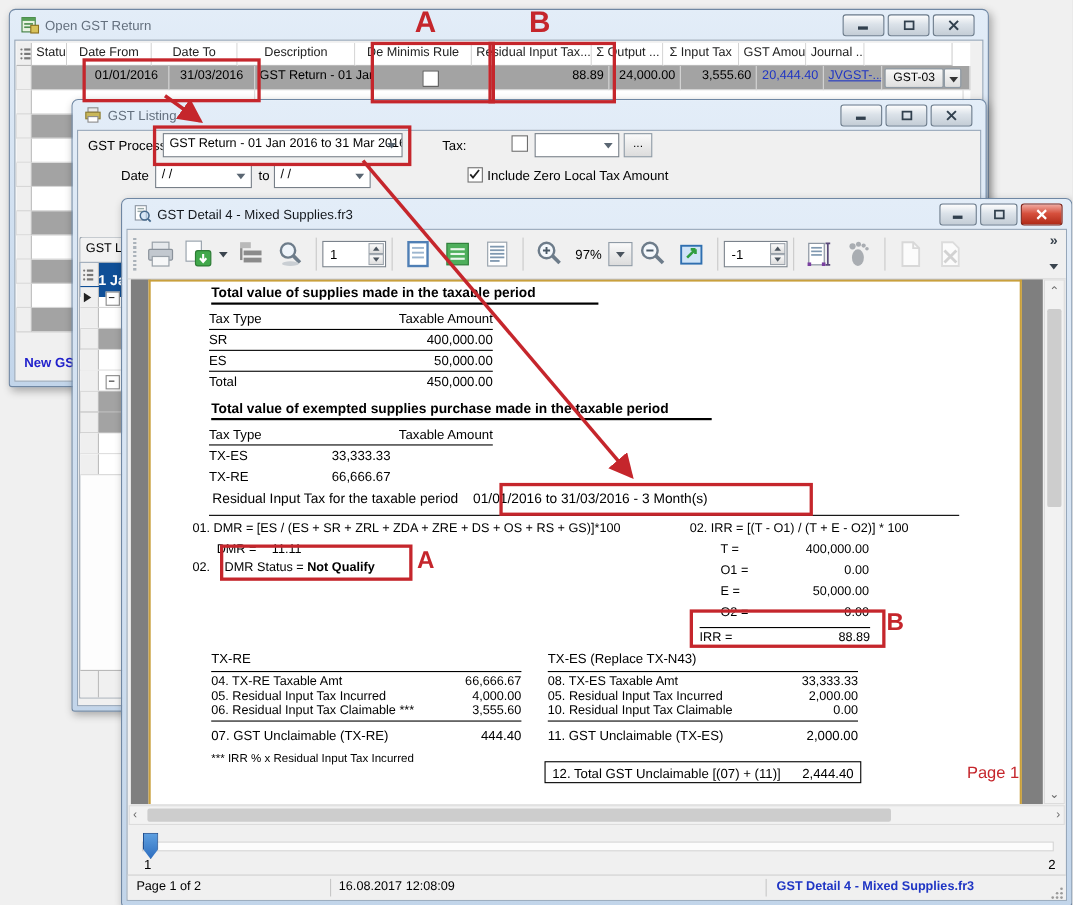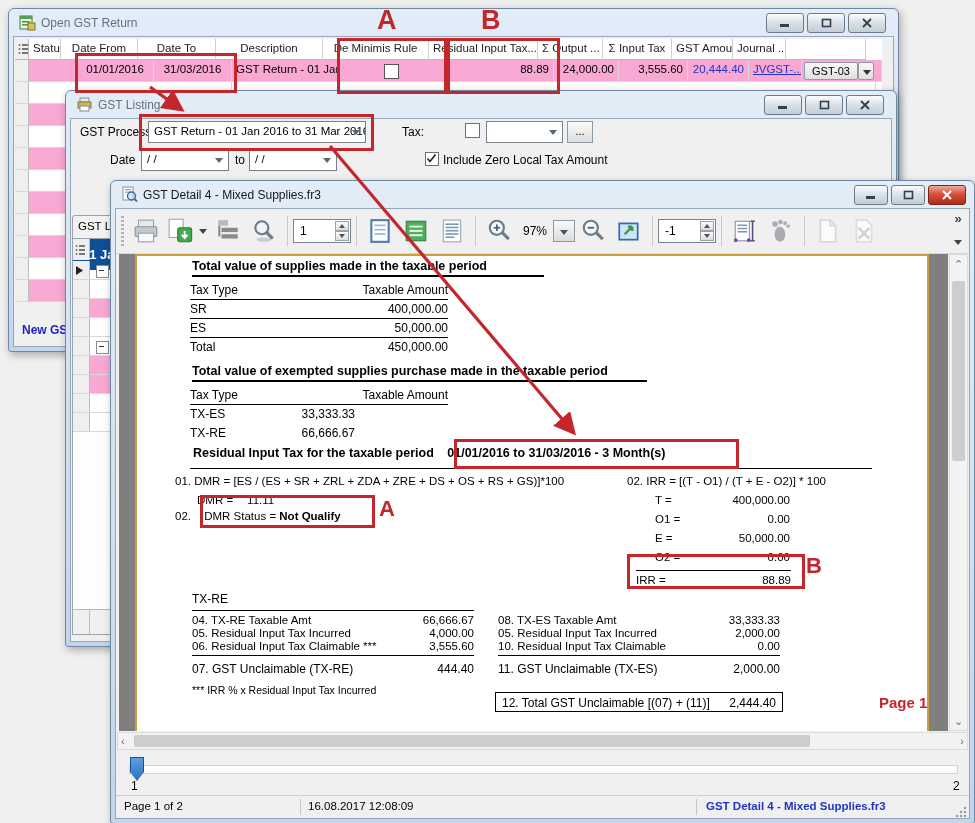--- a/index.html
+++ b/index.html
@@ -24,21 +24,21 @@
   
   .g1row { display:flex; height:22px; }
   .g1row.hdr { height:21px; }
   .g1cell { box-sizing:border-box; border-right:1px solid #d7d7d7; border-bottom:1px solid #d7d7d7;
             padding:3px 4px 0 4px; white-space:nowrap; overflow:hidden; font-size:11.5px; }
   .g1cell.hd { background:#ffffff; text-align:center; color:#222; border-right-color:#cfcfcf; border-bottom-color:#b9b9b9; }
   .g1cell.sel { background:#efefef; border-right-color:#bdbdbd; padding:0; }
   .num { text-align:right; } .ctr { text-align:center; }
   .bluetxt { color:#1f35c4; }
   .linktxt { color:#1f35c4; text-decoration:underline; }
-  .rowgreen { background:#f9a8d4; } .rowwhite { background:#ffffff; }
+  .rowgreen { background:#a3a3a3; } .rowwhite { background:#ffffff; }
   .cellbtn { height:18px; margin-top:1px; border:1px solid #8e9aa5; border-radius:2px;
              background:linear-gradient(#f8f8f8,#dfdfdf); font-size:11px; text-align:center; padding-top:2px; box-sizing:border-box;}
   .chk { width:13px; height:13px; border:1px solid #555; background:#fff; margin:1px auto 0 auto; }
 
   
   .combo { position:absolute; box-sizing:border-box; background:#fff; border:1px solid #777f88;
            font-size:11.5px; padding:3px 18px 0 5px; white-space:nowrap; overflow:hidden; }
   .combo .caret, .carebtn .caret { position:absolute; right:5px; top:8px; width:0; height:0;
            border-left:4px solid transparent; border-right:4px solid transparent; border-top:5px solid #5a6672; }
   .pushbtn { position:absolute; box-sizing:border-box; border:1px solid #8e9aa5; background:linear-gradient(#fafafa,#dcdcdc);
@@ -65,21 +65,21 @@
   .spin .btns { position:absolute; right:1px; top:1px; width:14px; height:20px; }
   .spin .sb { height:10px; background:linear-gradient(#fbfbfb,#dddddd); border:1px solid #9aa2aa; box-sizing:border-box;
               display:flex; align-items:center; justify-content:center; }
   .tri-up { width:0;height:0;border-left:3px solid transparent;border-right:3px solid transparent;border-bottom:4px solid #4a545e; }
   .tri-dn { width:0;height:0;border-left:3px solid transparent;border-right:3px solid transparent;border-top:4px solid #4a545e; }
 
   
   .viewport { position:absolute; background:#7f7f7f; overflow:hidden; }
   .page { position:absolute; background:#ffffff; border-left:2px solid #c9a03c; border-right:2px solid #c9a03c; border-top:2px solid #c9a03c; }
   .rpt { position:absolute; white-space:nowrap; font-size:12px; }
-  .rpt.b { font-weight:bold; }
+  .rpt.b { font-weight:normal; }
   .rpt.small { font-size:11.5px; }
   .rtitle { position:absolute; font-weight:bold; font-size:12.5px; border-bottom:2px solid #000; padding-bottom:2px; white-space:nowrap; }
   .trow { display:flex; justify-content:space-between; height:19px; box-sizing:border-box; padding-top:2px; }
   .bline { border-bottom:1px solid #000; }
   .frow { display:flex; justify-content:space-between; height:13px; font-size:11.5px; }
 
   
   .sbtrack { background:#f2f2f2; border:1px solid #dcdcdc; box-sizing:border-box; }
   .sbthumb { background:#cdcdcd; border-radius:2px; }
   .sbarrow { color:#6a6a6a; font-size:11px; text-align:center; }
@@ -624,20 +624,21 @@
                 <span>06. Residual Input Tax Claimable ***</span>
                 <span>3,555.60</span>
               </div>
             <div class="frow" style="margin-top:6px; font-size:12px; height:16px">
                 <span>07. GST Unclaimable (TX-RE)</span>
                 <span>444.40</span>
               </div>
           </div>
           <div class="rpt" style="left:55px; top:428px; font-size:10.5px">***  IRR % x Residual Input Tax Incurred</div>
 
+          <div class="abs" style="left:361px; top:336px; width:282px; border-bottom:1px solid #000; padding-bottom:4px; font-size:12px">TX-ES (Replace TX-N43)</div>
           <div class="abs" style="left:361px; top:358px; width:282px">
             <div class="frow">
                 <span>08. TX-ES Taxable Amt</span>
                 <span>33,333.33</span>
               </div>
             <div class="frow">
                 <span>05. Residual Input Tax Incurred</span>
                 <span>2,000.00</span>
               </div>
             <div class="frow" style="border-bottom:1px solid #000; height:15px">

